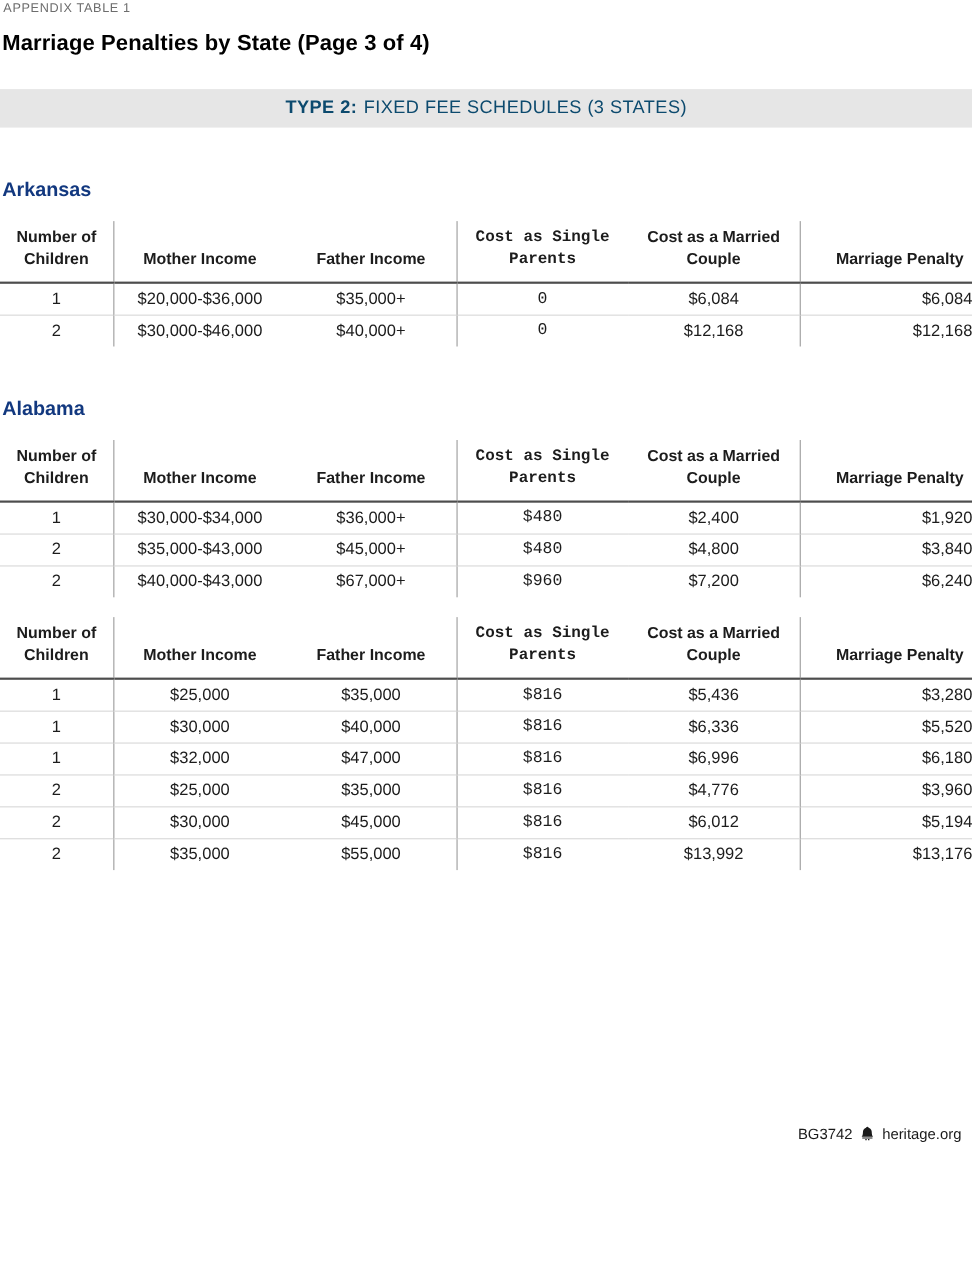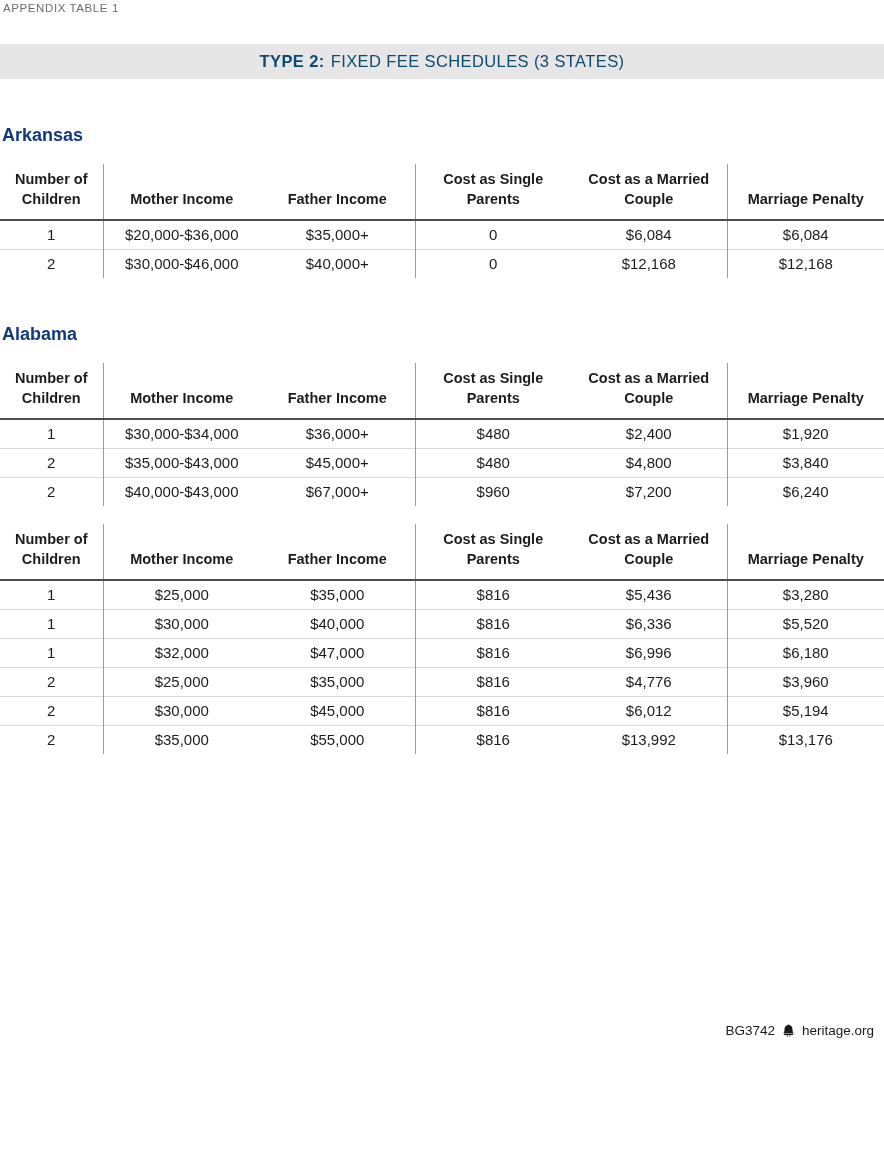--- a/index.html
+++ b/index.html
@@ -85,41 +85,42 @@
     line-height: 1.42;
     border-bottom: 2px solid var(--rule-dark);
   }
   .data-table td {
     height: 29px;
     font-size: 15px;
     font-weight: 400;
   }
   .data-table tbody tr + tr td { border-top: 1px solid var(--rule-light); }
   .data-table .c0 { border-right: 1px solid var(--divider); }
-  .data-table .c3 { border-left: 1px solid var(--divider); }
-  .data-table .c5 { border-left: 1px solid var(--divider); }
+  .data-table .c3 { border-left: 1px solid var(--divider); font-family: Liberation Mono, monospace; }
+  .data-table .c5 { border-left: 1px solid var(--divider); text-align: right; }
   .footer {
     position: absolute;
     right: 10px;
     bottom: 8px;
     display: flex;
     align-items: center;
     gap: 6px;
     font-size: 13.5px;
     color: #1a1a1a;
   }
   .bell { display: inline-flex; align-items: center; }
 </style>
 </head>
 <body>
 
 <div class="page">
 
   <div class="eyebrow">APPENDIX TABLE 1</div>
 
+  <h1 class="title">Marriage Penalties by State (Page 3 of 4)</h1>
 
   <div class="banner">
     <span class="banner-prefix">TYPE 2:</span>
     <span class="banner-rest">FIXED FEE SCHEDULES (3 STATES)</span>
   </div>
 
   <div id="tables">
   <section class="state">
     <h2 class="state-name">Arkansas</h2>
     <table class="data-table">

